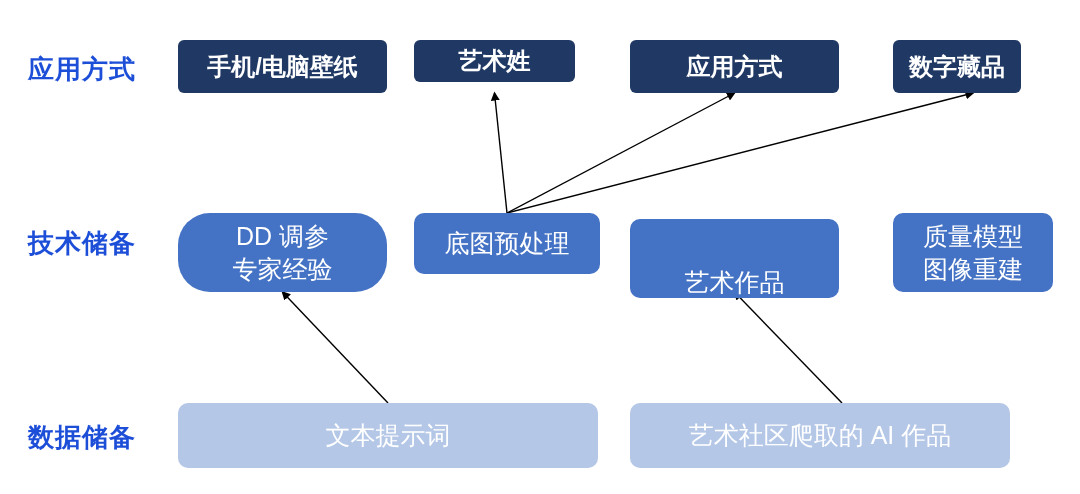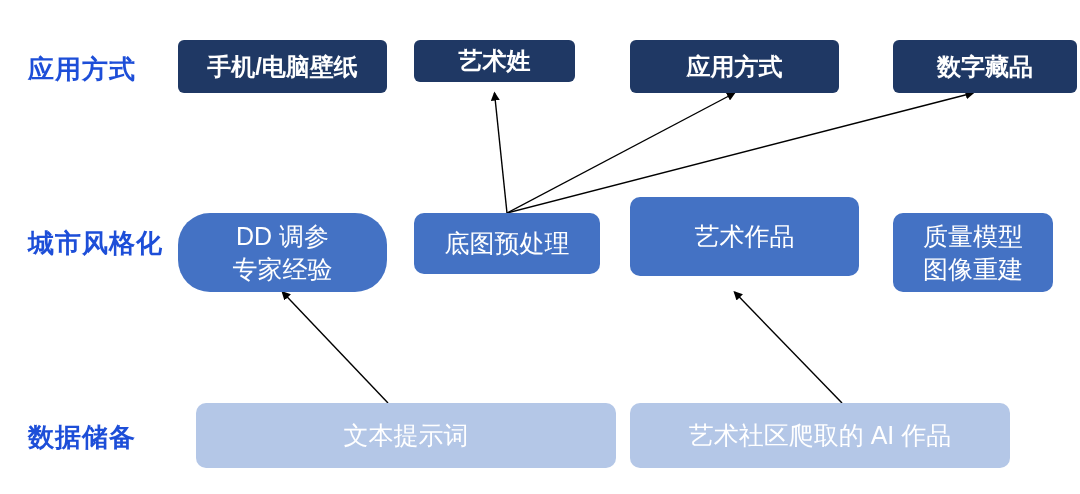--- a/index.html
+++ b/index.html
@@ -58,28 +58,28 @@
     background: #b4c7e7;
     border-radius: 10px;
     font-size: 25px;
     font-weight: 400;
     color: #ffffff;
   }
   
   #n-app-wallpaper   { left: 178px; top: 40px; width: 209px; height: 53px; }
   #n-app-artphoto    { left: 414px; top: 40px; width: 161px; height: 42px; }
   #n-app-citystyle   { left: 630px; top: 40px; width: 209px; height: 53px; }
-  #n-app-digital     { left: 893px; top: 40px; width: 184px; height: 53px; }
+  #n-app-digital     { left: 893px; top: 40px; width: 128px; height: 53px; }
   
   #n-tech-dd         { left: 178px; top: 213px; width: 209px; height: 79px; border-radius: 32px; }
   #n-tech-preprocess { left: 414px; top: 213px; width: 186px; height: 61px; justify-content: center; }
-  #n-tech-artquality { left: 630px; top: 197px; width: 229px; height: 79px; }
+  #n-tech-artquality { left: 630px; top: 219px; width: 209px; height: 79px; justify-content: flex-end; }
   #n-tech-superres   { left: 893px; top: 213px; width: 160px; height: 79px; }
   
-  #n-data-prompt     { left: 178px; top: 403px; width: 420px; height: 65px; margin-left: 18px; }
+  #n-data-prompt     { left: 178px; top: 403px; width: 420px; height: 65px; }
   #n-data-aiworks    { left: 630px; top: 403px; width: 380px; height: 65px; }
 
   #lbl-application { left: 28px; top: 52px; }
   #lbl-technology  { left: 28px; top: 226px; }
   #lbl-data        { left: 28px; top: 420px; font-family: Liberation Mono, monospace; }
 </style>
 </head>
 <body>
 
 <div id="diagram">
@@ -93,21 +93,21 @@
     <g id="edges">
         <line x1="507" y1="213" x2="494.5" y2="93" stroke="#000000" stroke-width="1.4" marker-end="url(#arrowhead)"></line>
         <line x1="507" y1="213" x2="734.5" y2="93" stroke="#000000" stroke-width="1.4" marker-end="url(#arrowhead)"></line>
         <line x1="507" y1="213" x2="973" y2="93" stroke="#000000" stroke-width="1.4" marker-end="url(#arrowhead)"></line>
         <line x1="388" y1="403" x2="282.5" y2="292" stroke="#000000" stroke-width="1.4" marker-end="url(#arrowhead)"></line>
         <line x1="842" y1="403" x2="734.5" y2="292" stroke="#000000" stroke-width="1.4" marker-end="url(#arrowhead)"></line>
       </g>
   </svg>
 
   <div class="row-label" id="lbl-application">应用方式</div>
-  <div class="row-label" id="lbl-technology">城市风格化</div>
+  <div class="row-label" id="lbl-technology">技术储备</div>
   <div class="row-label" id="lbl-data">数据储备</div>
 
   <div class="node node-top" id="n-app-wallpaper">
     <span>手机/电脑壁纸</span>
   </div>
   <div class="node node-top" id="n-app-artphoto">
     <span>艺术姓</span>
   </div>
   <div class="node node-top" id="n-app-citystyle">
     <span>应用方式</span>

